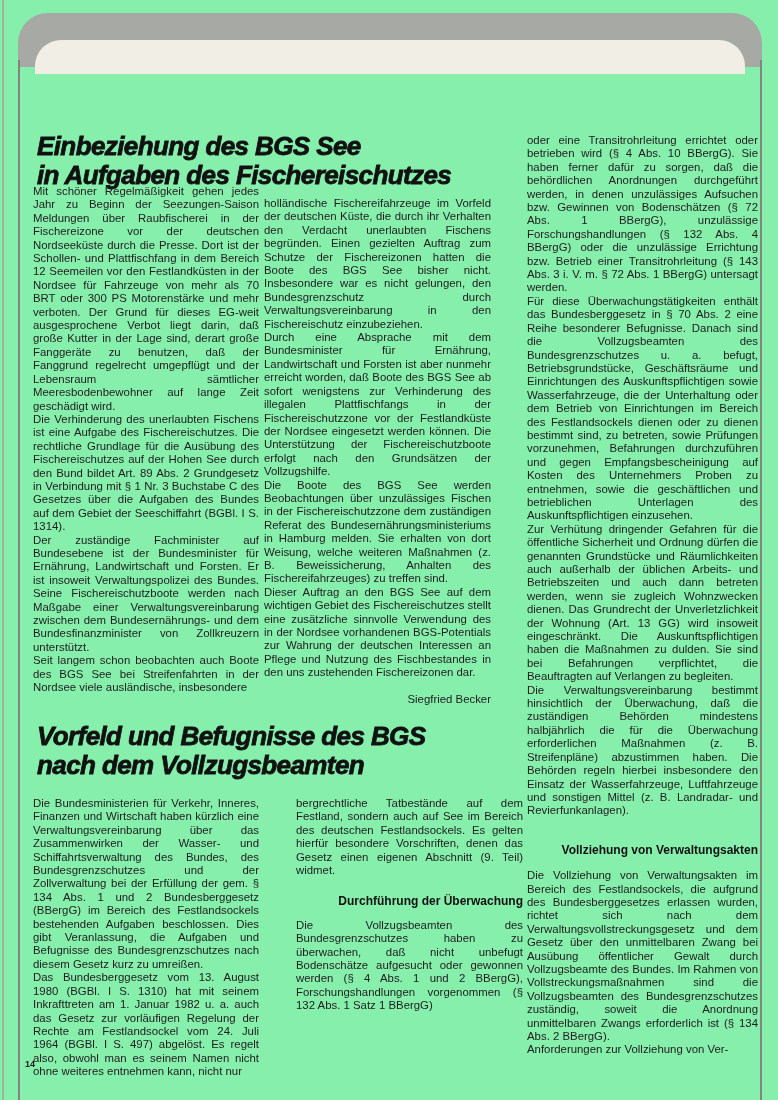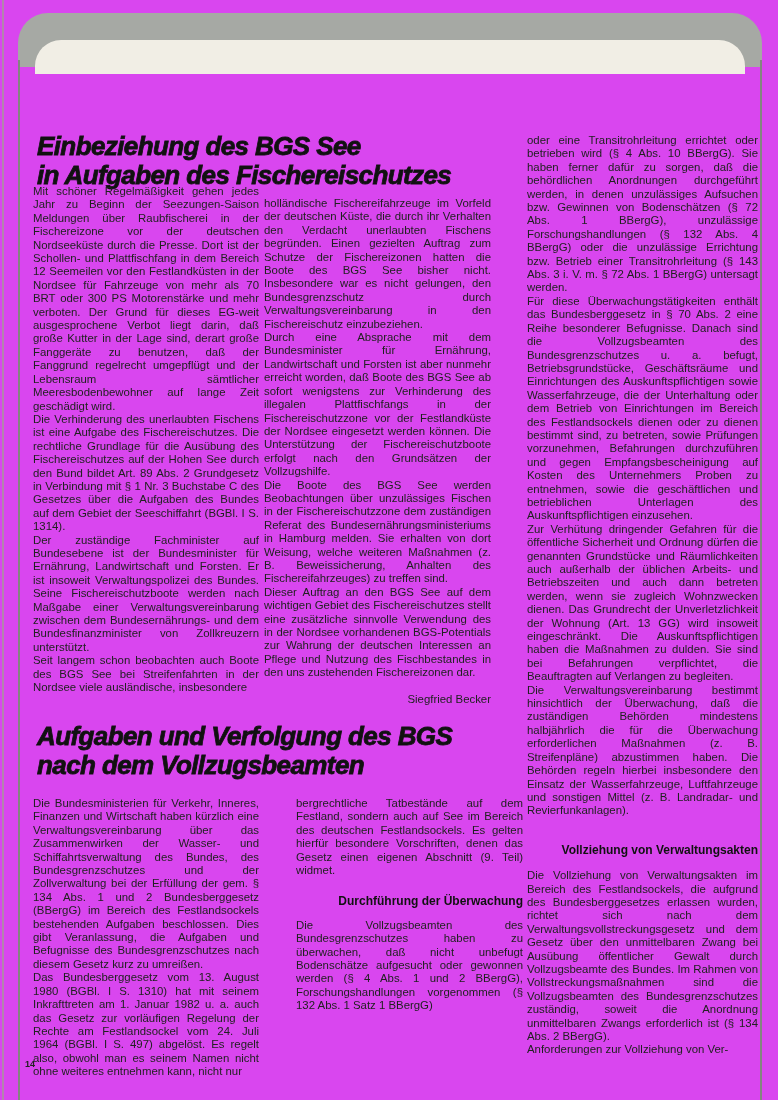--- a/index.html
+++ b/index.html
@@ -3,21 +3,21 @@
 <meta charset="utf-8">
 <style>
   html,body { margin:0; padding:0; }
   body {
     width:778px; height:1100px;
     background:#f1eee5;
     font-family:"Liberation Sans", sans-serif;
     color:#1e1e1e;
     overflow:hidden;
   }
-  .page { position:relative; width:778px; height:1100px; background:#d946ef; }
+  .page { position:relative; width:778px; height:1100px; background:#86efac; }
 
   
   .scan-edge { position:absolute; left:2px; top:0; width:2px; height:1100px; background:#a39e90; opacity:.7; }
 
   
   .band      { position:absolute; left:18px; right:16px; top:13px; height:54px; background:#a6a9a4; border-radius:30px 30px 0 0; }
   .band-inner{ position:absolute; left:35px; right:33px; top:40px; height:34px; background:#f1eee5; border-radius:26px 26px 0 0; }
 
   
   .rule { position:absolute; top:60px; bottom:0; width:2px; background:#82857f; }
@@ -90,21 +90,21 @@
 
   <div class="col" id="a1c2">
     <p>holländische Fischereifahrzeuge im Vorfeld der deutschen Küste, die durch ihr Verhalten den Verdacht unerlaubten Fischens begründen. Einen gezielten Auftrag zum Schutze der Fischereizonen hatten die Boote des BGS See bisher nicht. Insbesondere war es nicht gelungen, den Bundesgrenzschutz durch Verwaltungsvereinbarung in den Fischereischutz einzubeziehen.</p>
     <p>Durch eine Absprache mit dem Bundesminister für Ernährung, Landwirtschaft und Forsten ist aber nunmehr erreicht worden, daß Boote des BGS See ab sofort wenigstens zur Verhinderung des illegalen Plattfischfangs in der Fischereischutzzone vor der Festlandküste der Nordsee eingesetzt werden können. Die Unterstützung der Fischereischutzboote erfolgt nach den Grundsätzen der Vollzugshilfe.</p>
     <p>Die Boote des BGS See werden Beobachtungen über unzulässiges Fischen in der Fischereischutzzone dem zuständigen Referat des Bundesernährungsministeriums in Hamburg melden. Sie erhalten von dort Weisung, welche weiteren Maßnahmen (z. B. Beweissicherung, Anhalten des Fischereifahrzeuges) zu treffen sind.</p>
     <p>Dieser Auftrag an den BGS See auf dem wichtigen Gebiet des Fischereischutzes stellt eine zusätzliche sinnvolle Verwendung des in der Nordsee vorhandenen BGS-Potentials zur Wahrung der deutschen Interessen an Pflege und Nutzung des Fischbestandes in den uns zustehenden Fischereizonen dar.</p>
     <p class="author">Siegfried Becker</p>
   </div>
 
   <h1 class="title" id="title2">
-    <span class="tline">Aufgaben und Verfolgung des BGS</span>
+    <span class="tline">Vorfeld und Befugnisse des BGS</span>
     <span class="tline">nach dem Vollzugsbeamten</span>
   </h1>
 
   <div class="col" id="a2c1">
     <p>Die Bundesministerien für Verkehr, Inneres, Finanzen und Wirtschaft haben kürzlich eine Verwaltungsvereinbarung über das Zusammenwirken der Wasser- und Schiffahrtsverwaltung des Bundes, des Bundesgrenzschutzes und der Zollverwaltung bei der Erfüllung der gem. § 134 Abs. 1 und 2 Bundesberggesetz (BBergG) im Bereich des Festlandsockels bestehenden Aufgaben beschlossen. Dies gibt Veranlassung, die Aufgaben und Befugnisse des Bundesgrenzschutzes nach diesem Gesetz kurz zu umreißen.</p>
     <p>Das Bundesberggesetz vom 13. August 1980 (BGBl. I S. 1310) hat mit seinem Inkrafttreten am 1. Januar 1982 u. a. auch das Gesetz zur vorläufigen Regelung der Rechte am Festlandsockel vom 24. Juli 1964 (BGBl. I S. 497) abgelöst. Es regelt also, obwohl man es seinem Namen nicht ohne weiteres entnehmen kann, nicht nur</p>
   </div>
 
   <div class="col" id="a2c2">
     <p>bergrechtliche Tatbestände auf dem Festland, sondern auch auf See im Bereich des deutschen Festlandsockels. Es gelten hierfür besondere Vorschriften, denen das Gesetz einen eigenen Abschnitt (9. Teil) widmet.</p>

